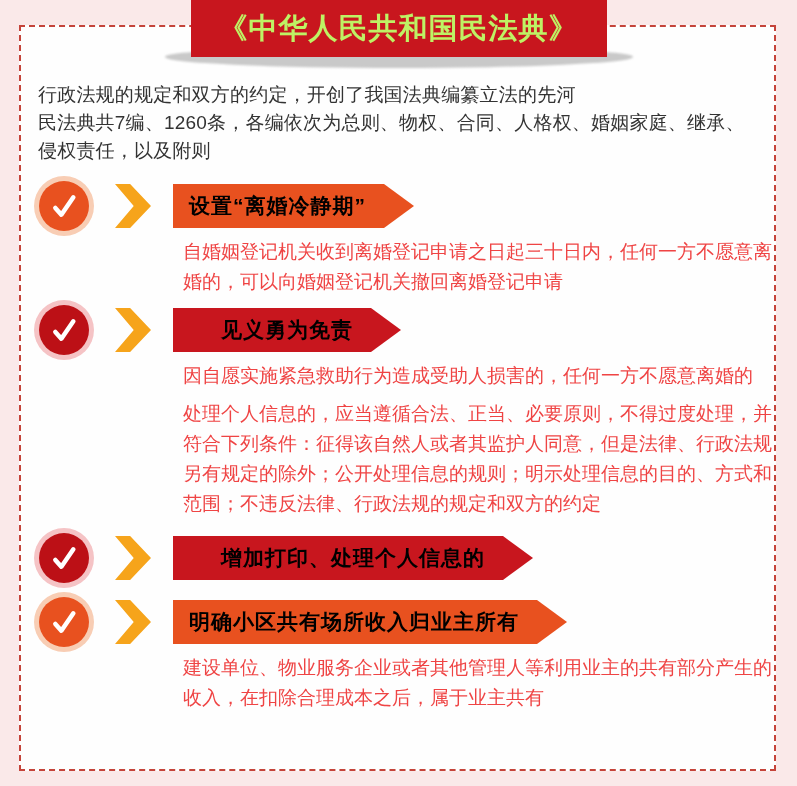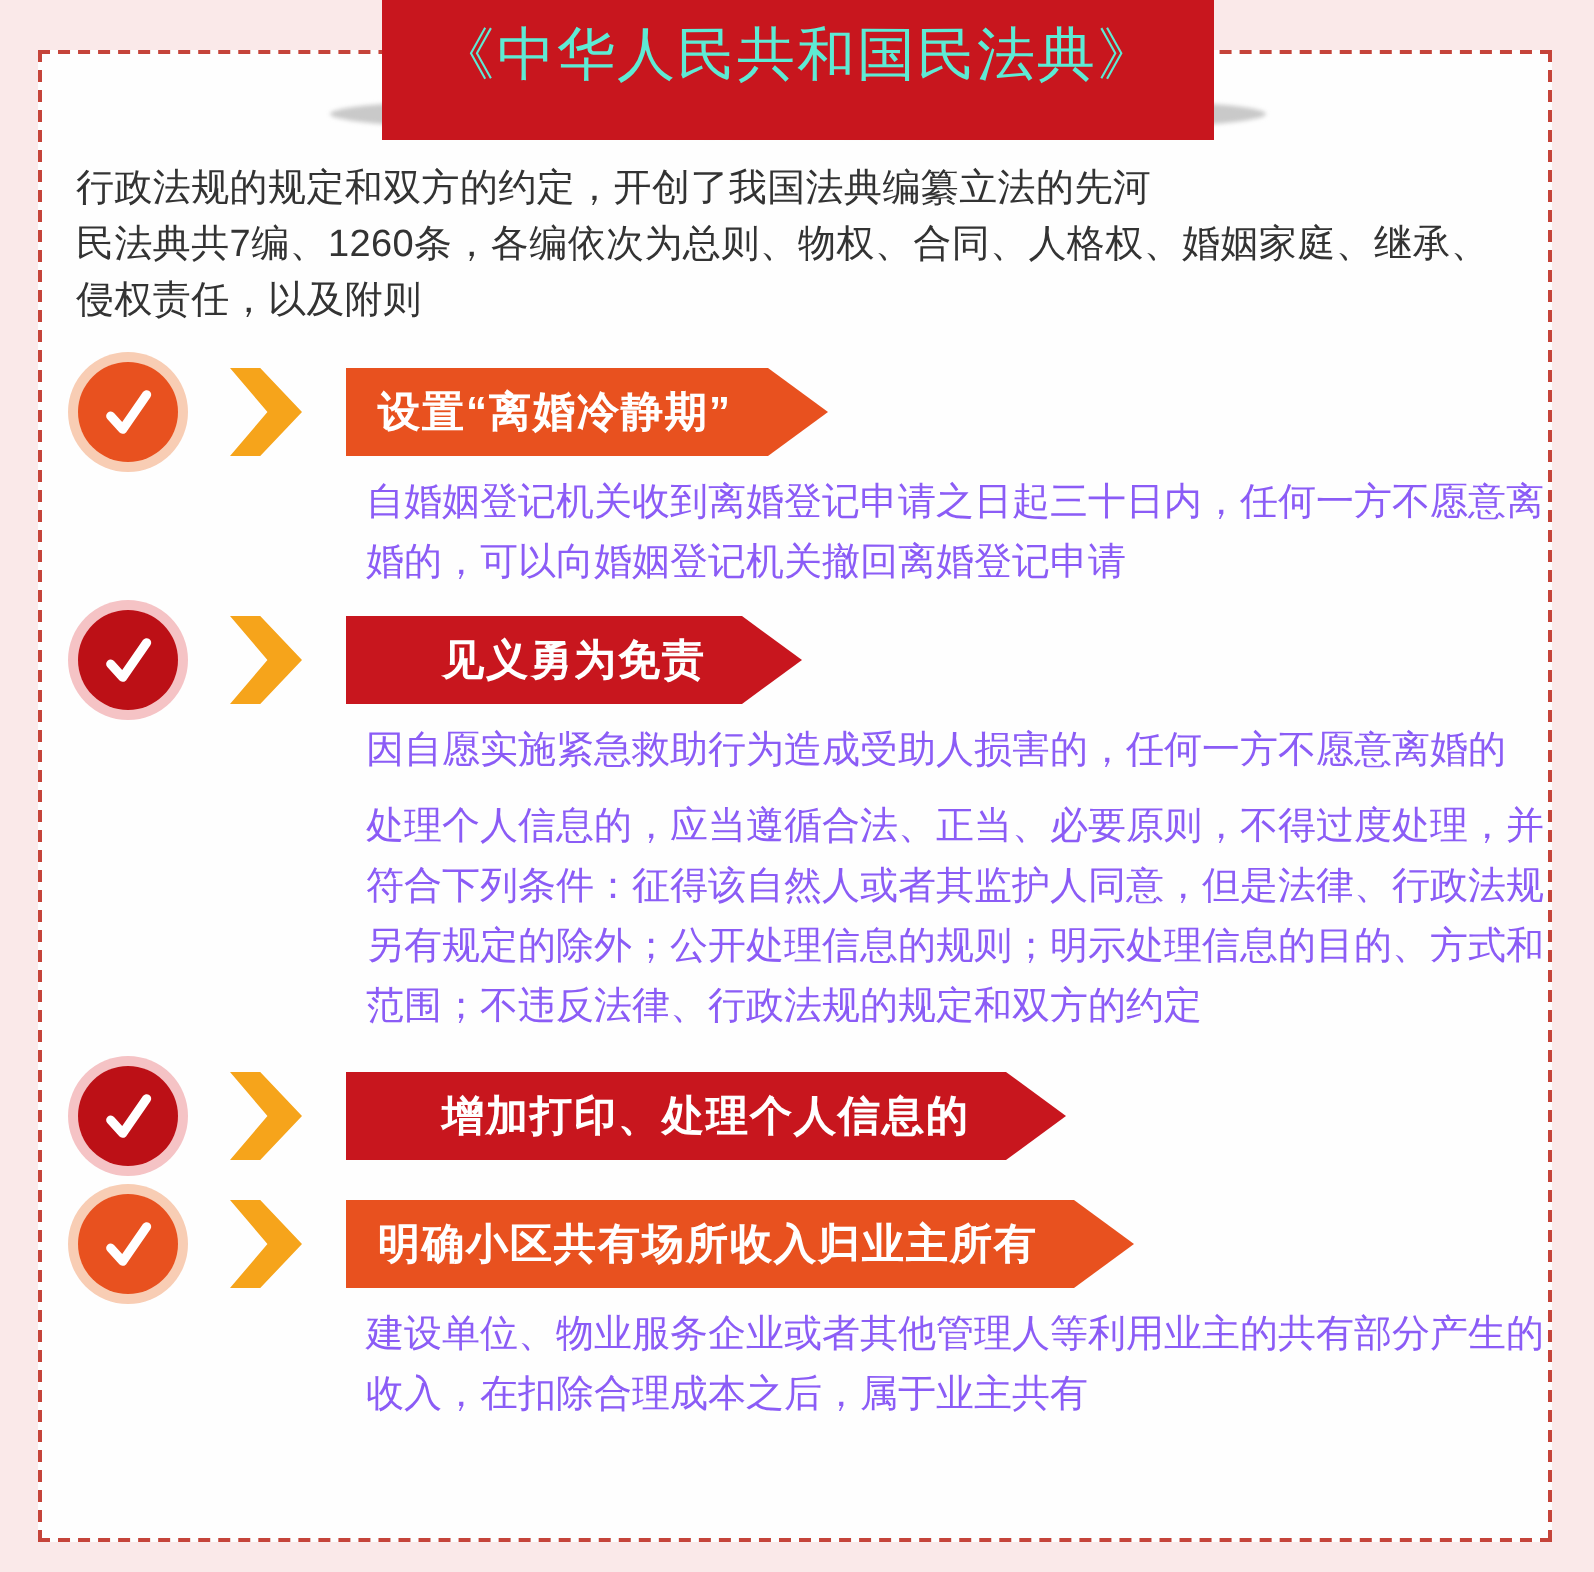--- a/index.html
+++ b/index.html
@@ -13,22 +13,22 @@
     background:#fefefe; border:2px dashed #c5443a; z-index:1;
     padding-top:54px;
   }
   .title-shadow {
     position:absolute; top:46px; left:50%; transform:translateX(-50%);
     width:468px; height:22px; background:#c9c9c9; border-radius:50%;
     z-index:2; filter:blur(1px);
   }
   .title-banner {
     position:absolute; top:0; left:50%; transform:translateX(-50%);
-    height:70px; line-height:57px; padding:0 28px;
-    background:#c8161e; color:#5eead4; font-size:29px; font-weight:normal;
+    height:57px; line-height:57px; padding:0 28px;
+    background:#c8161e; color:#bef264; font-size:29px; font-weight:bold;
     letter-spacing:1px; white-space:nowrap; z-index:3;
   }
   .intro { margin:0 16px 0 17px; }
   .intro p {
     font-size:19px; line-height:28px; color:#333333; letter-spacing:0.2px;
   }
   .section.gap-lg { margin-top:14px; }
   .section.gap-md { margin-top:16px; }
   .section.gap-sm { margin-top:8px; }
   .row { display:flex; align-items:center; margin-left:18px; height:50px; }
@@ -39,29 +39,29 @@
   }
   .check.tone-orange { background:#e8511f; box-shadow:0 0 0 5px #f8cdb4; }
   .check.tone-red    { background:#bc1016; box-shadow:0 0 0 5px #f5c3c5; }
   .check svg { width:32px; height:32px; }
   .chevron {
     width:36px; height:44px; background:#f6a41b; flex:0 0 auto;
     clip-path:polygon(0 0, 42% 0, 100% 50%, 42% 100%, 0 100%, 52% 50%);
     margin-right:22px;
   }
   .banner {
-    color:#ffffff; font-weight:bold; font-size:21px; letter-spacing:1px;
+    color:#000000; font-weight:bold; font-size:21px; letter-spacing:1px;
     padding:8px 48px 8px 16px; white-space:nowrap;
     clip-path:polygon(0 0, calc(100% - 30px) 0, 100% 50%, calc(100% - 30px) 100%, 0 100%);
   }
   .banner.tone-orange { background:#e8511f; }
   .banner.tone-red    { background:#c8161e;padding-left:48px; }
   .desc {
     margin:6px 8px 0 162px; width:592px;
-    font-size:19px; line-height:30px; color:#8b5cf6;
+    font-size:19px; line-height:30px; color:#ef4444;
   }
   .desc:empty { display:none; margin:0; }
 </style>
 </head>
 <body>
 
 <div class="poster">
   <div class="card">
 
     <div class="intro">

